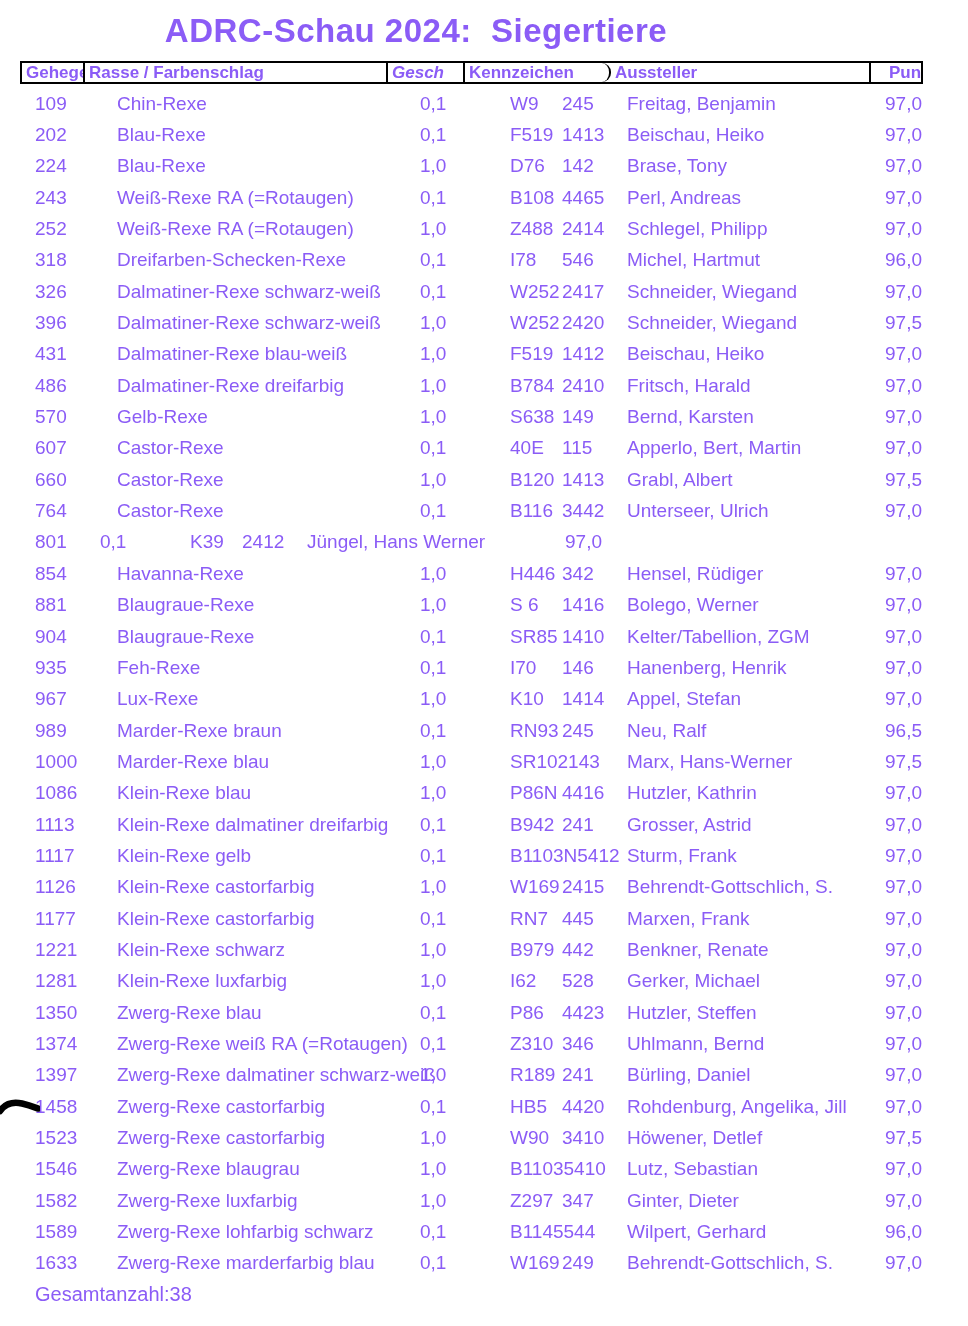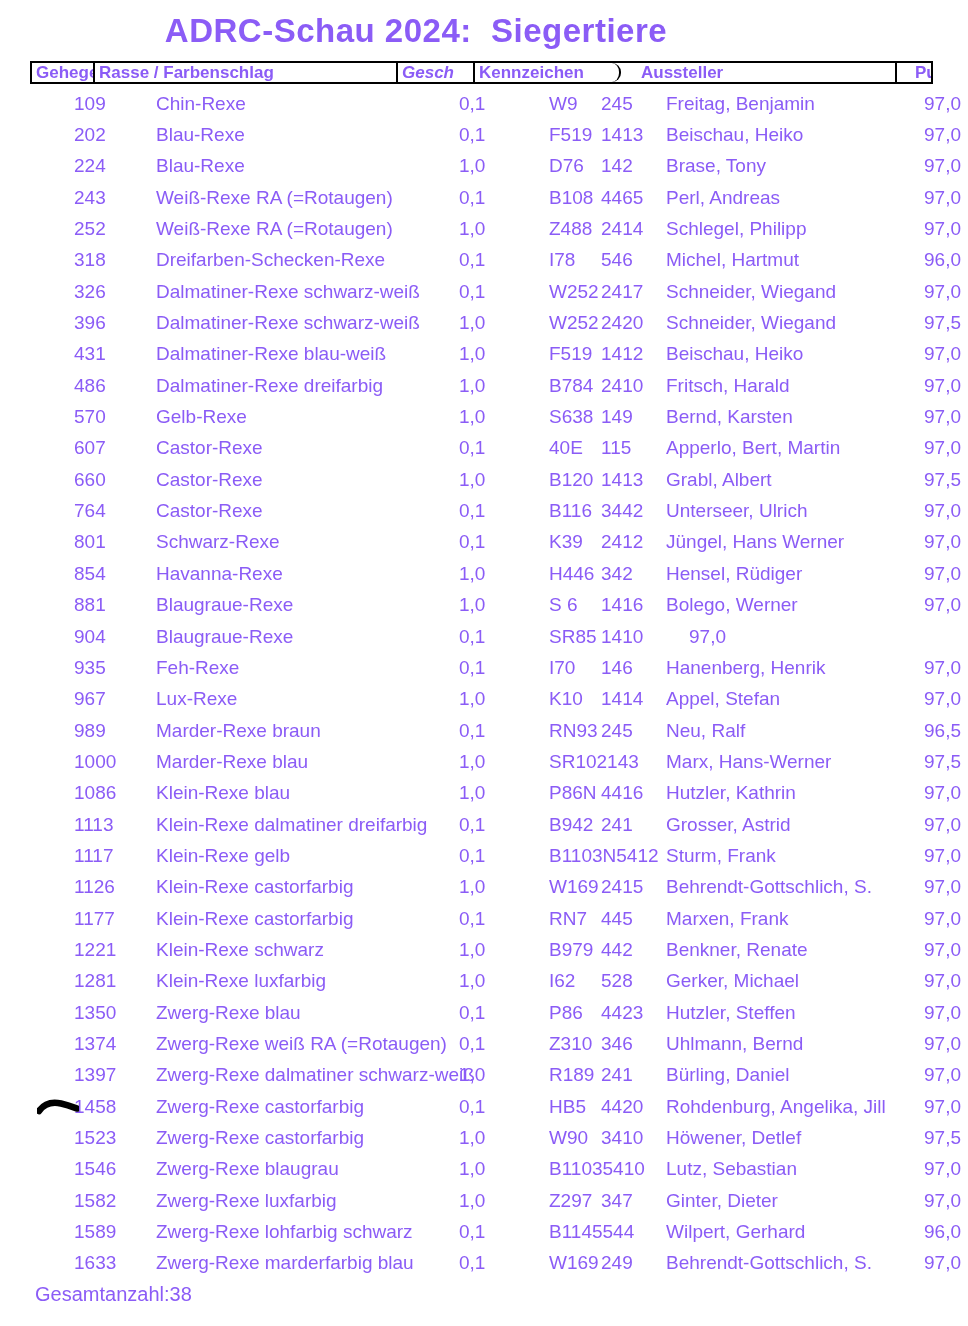--- a/index.html
+++ b/index.html
@@ -21,21 +21,21 @@
     width: 832px;
     text-align: center;
     font-size: 33px;
     font-weight: bold;
     letter-spacing: 0.5px;
     white-space: pre;
   }
   .header-row {
     position: absolute;
     top: 61px;
-    left: 30px;
+    left: 20px;
     width: 903px;
     height: 23px;
     display: flex;
     border: 2px solid #000000;
     background: #ffffff;
   }
   .header-cell {
     display: flex;
     align-items: center;
     padding-left: 4px;
@@ -43,29 +43,28 @@
     font-weight: bold;
     border-right: 2px solid #000000;
     white-space: nowrap;
     overflow: hidden;
   }
   .header-cell:last-child { border-right: none; padding-left: 18px; }
   .hc-gehege { width: 63px; }
   .hc-rasse  { width: 303px; }
   .hc-gesch  { width: 77px; font-style: italic; }
   .hc-kennz  { width: 146px; border-radius: 9px; }
-  .hc-auss   { width: 260px; margin-left: 16px; }
+  .hc-auss   { width: 260px; }
   .hc-punkte { flex: 1; }
 
   .table-body {
     position: absolute;
     top: 88px;
     left: 0;
     width: 968px;
-    padding-left: 39px;
   }
   .row {
     position: relative;
     height: 31.35px;
     display: flex;
     align-items: center;
     font-size: 19px;
     white-space: nowrap;
   }
   .c-gehege { width: 100px; padding-left: 35px; }
@@ -243,21 +242,20 @@
       <div class="c-rasse">Castor-Rexe</div>
       <div class="c-gesch">0,1</div>
       <div class="c-kennz"><span class="kz1">B116</span><span>3442</span></div>
       <div class="c-auss">Unterseer, Ulrich</div>
       <div class="c-punkte">97,0</div>
     </div>
 
     <div class="row">
 
       <div class="c-gehege">801</div>
-      <div class="c-rasse">Schwarz-Rexe</div>
       <div class="c-gesch">0,1</div>
       <div class="c-kennz"><span class="kz1">K39</span><span>2412</span></div>
       <div class="c-auss">Jüngel, Hans Werner</div>
       <div class="c-punkte">97,0</div>
     </div>
 
     <div class="row">
 
       <div class="c-gehege">854</div>
       <div class="c-rasse">Havanna-Rexe</div>
@@ -276,20 +274,21 @@
       <div class="c-auss">Bolego, Werner</div>
       <div class="c-punkte">97,0</div>
     </div>
 
     <div class="row">
 
       <div class="c-gehege">904</div>
       <div class="c-rasse">Blaugraue-Rexe</div>
       <div class="c-gesch">0,1</div>
       <div class="c-kennz"><span class="kz1">SR85</span><span>1410</span></div>
+      <div class="c-auss">Kelter/Tabellion, ZGM</div>
       <div class="c-punkte">97,0</div>
     </div>
 
     <div class="row">
 
       <div class="c-gehege">935</div>
       <div class="c-rasse">Feh-Rexe</div>
       <div class="c-gesch">0,1</div>
       <div class="c-kennz"><span class="kz1">I70</span><span>146</span></div>
       <div class="c-auss">Hanenberg, Henrik</div>

